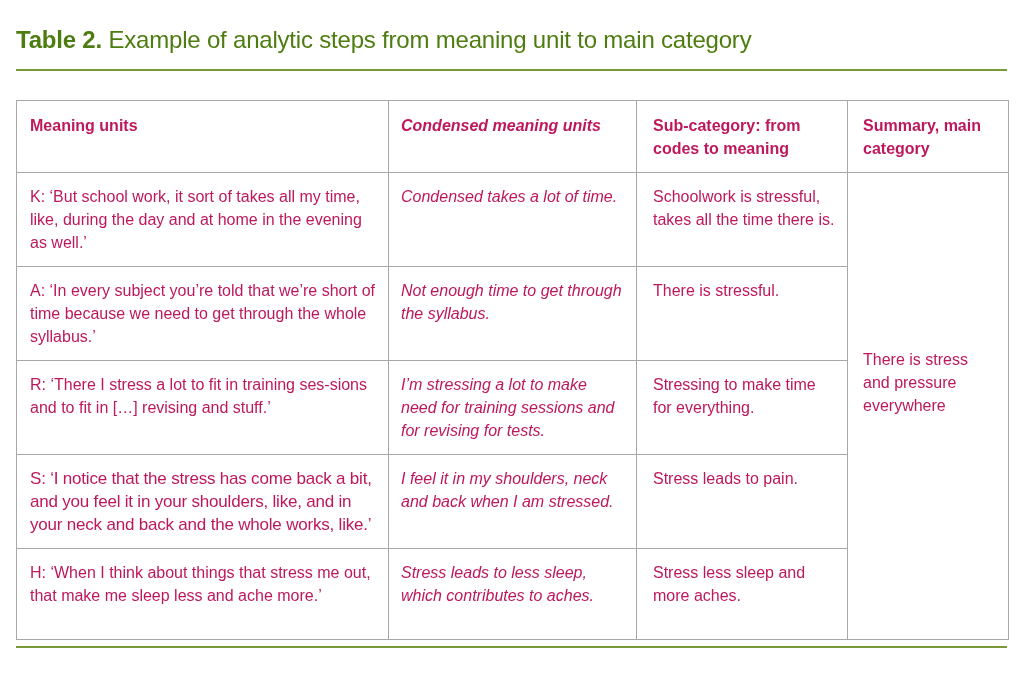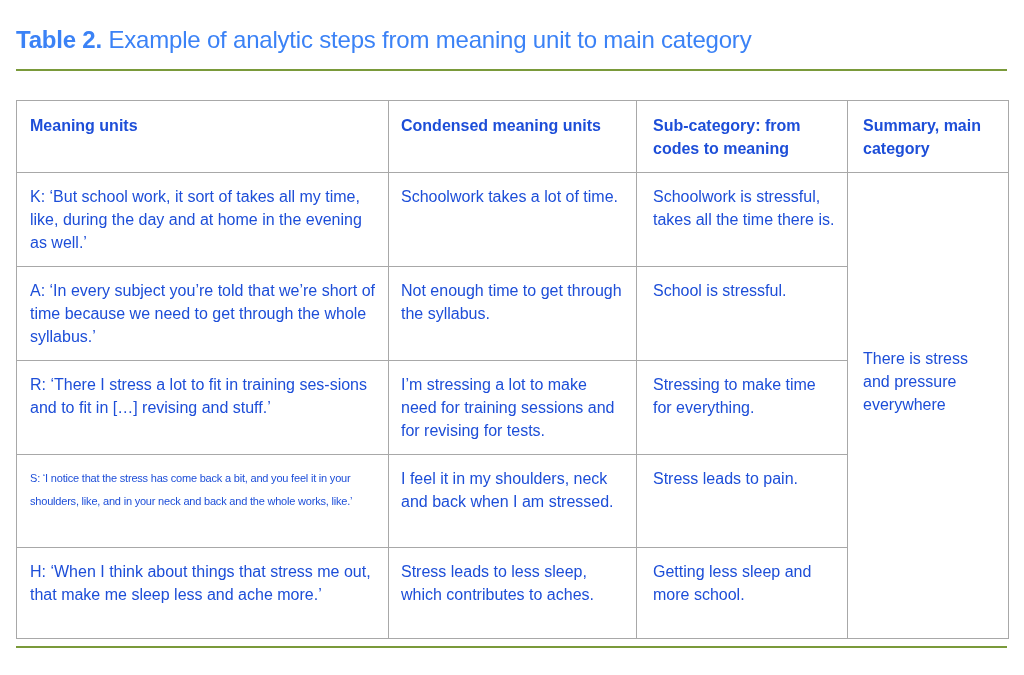--- a/index.html
+++ b/index.html
@@ -2,54 +2,54 @@
 <html><head>
 <meta charset="utf-8">
 <style>
   html, body { margin: 0; padding: 0; background: #ffffff; }
   body {
     width: 1024px; height: 675px; position: relative; overflow: hidden;
     font-family: "Liberation Sans", sans-serif; color: #1a1a1a;
   }
   .title {
     position: absolute; left: 16px; top: 24px;
-    font-size: 24px; line-height: 32px; color: #3b82f6;
+    font-size: 24px; line-height: 32px; color: #4d7c0f;
     letter-spacing: -0.2px;
   }
   .title b { font-weight: bold; }
   .rule {
     position: absolute; left: 16px; width: 991px; height: 2px;
     background: #7a9a3a;
   }
   .rule.top { top: 69px; }
   .rule.bottom { top: 646px; }
   table {
     position: absolute; left: 16px; top: 100px;
     width: 992px; border-collapse: collapse; table-layout: fixed;
-    font-size: 16px; line-height: 23px; color: #1d4ed8;
+    font-size: 16px; line-height: 23px; color: #be185d;
   }
   td, th {
     border: 1px solid #a8a8a8; vertical-align: top; text-align: left;
     padding: 12px 10px 12px 13px;
   }
   th { font-weight: bold; padding-top: 13px; height: 42px; }
   col.c1 { width: 372px; }
   col.c2 { width: 248px; }
   col.c3 { width: 211px; }
   col.c4 { width: 161px; }
-  td.c2pad, th.c2pad { padding-left: 12px; }
+  td.c2pad, th.c2pad { padding-left: 12px; font-style: italic; }
   td.c3pad, th.c3pad { padding-left: 16px; }
   td.c4pad, th.c4pad { padding-left: 15px; margin-top: 40px; }
   tr.r1 td { height: 64px; }
   tr.r2 td { height: 64px; margin-left: 35px; }
   tr.r3 td { height: 62px; }
   tr.r4 td { height: 68px; }
   tr.r5 td { height: 66px; margin-top: 24px; }
   td.main { vertical-align: middle; padding-bottom: 60px; }
-  .small { font-size: 11px; letter-spacing: -0.2px; }
+  .small { font-size: 17px; letter-spacing: -0.2px; }
 </style>
 </head>
 <body>
 
 <div class="title"><b>Table 2.</b><span> Example of analytic steps from meaning unit to main category</span></div>
 
 <div class="rule top"></div>
 
 <table>
   <colgroup>
@@ -62,40 +62,40 @@
     <tr>
       <th>Meaning units</th>
       <th class="c2pad">Condensed meaning units</th>
       <th class="c3pad">Sub-category: from codes to meaning</th>
       <th class="c4pad">Summary, main category</th>
     </tr>
   </thead>
   <tbody>
     <tr class="r1">
       <td>K: ‘But school work, it sort of takes all my time, like, during the day and at home in the evening as well.’</td>
-      <td class="c2pad">Schoolwork takes a lot of time.</td>
+      <td class="c2pad">Condensed takes a lot of time.</td>
       <td class="c3pad">Schoolwork is stressful, takes all the time there is.</td>
       <td class="c4pad main" rowspan="5">There is stress and pressure everywhere</td>
     </tr>
     <tr class="r2">
       <td>A: ‘In every subject you’re told that we’re short of time because we need to get through the whole syllabus.’</td>
       <td class="c2pad">Not enough time to get through the syllabus.</td>
-      <td class="c3pad">School is stressful.</td>
+      <td class="c3pad">There is stressful.</td>
     </tr>
     <tr class="r3">
       <td>R: ‘There I stress a lot to fit in training ses-sions and to fit in […] revising and stuff.’</td>
       <td class="c2pad">I’m stressing a lot to make need for training sessions and for revising for tests.</td>
       <td class="c3pad">Stressing to make time for everything.</td>
     </tr>
     <tr class="r4">
       <td class="small">S: ‘I notice that the stress has come back a bit, and you feel it in your shoulders, like, and in your neck and back and the whole works, like.’</td>
       <td class="c2pad">I feel it in my shoulders, neck and back when I am stressed.</td>
       <td class="c3pad">Stress leads to pain.</td>
     </tr>
     <tr class="r5">
       <td>H: ‘When I think about things that stress me out, that make me sleep less and ache more.’</td>
       <td class="c2pad">Stress leads to less sleep, which contributes to aches.</td>
-      <td class="c3pad">Getting less sleep and more school.</td>
+      <td class="c3pad">Stress less sleep and more aches.</td>
     </tr>
   </tbody>
 </table>
 
 <div class="rule bottom"></div>
 
 </body></html>

